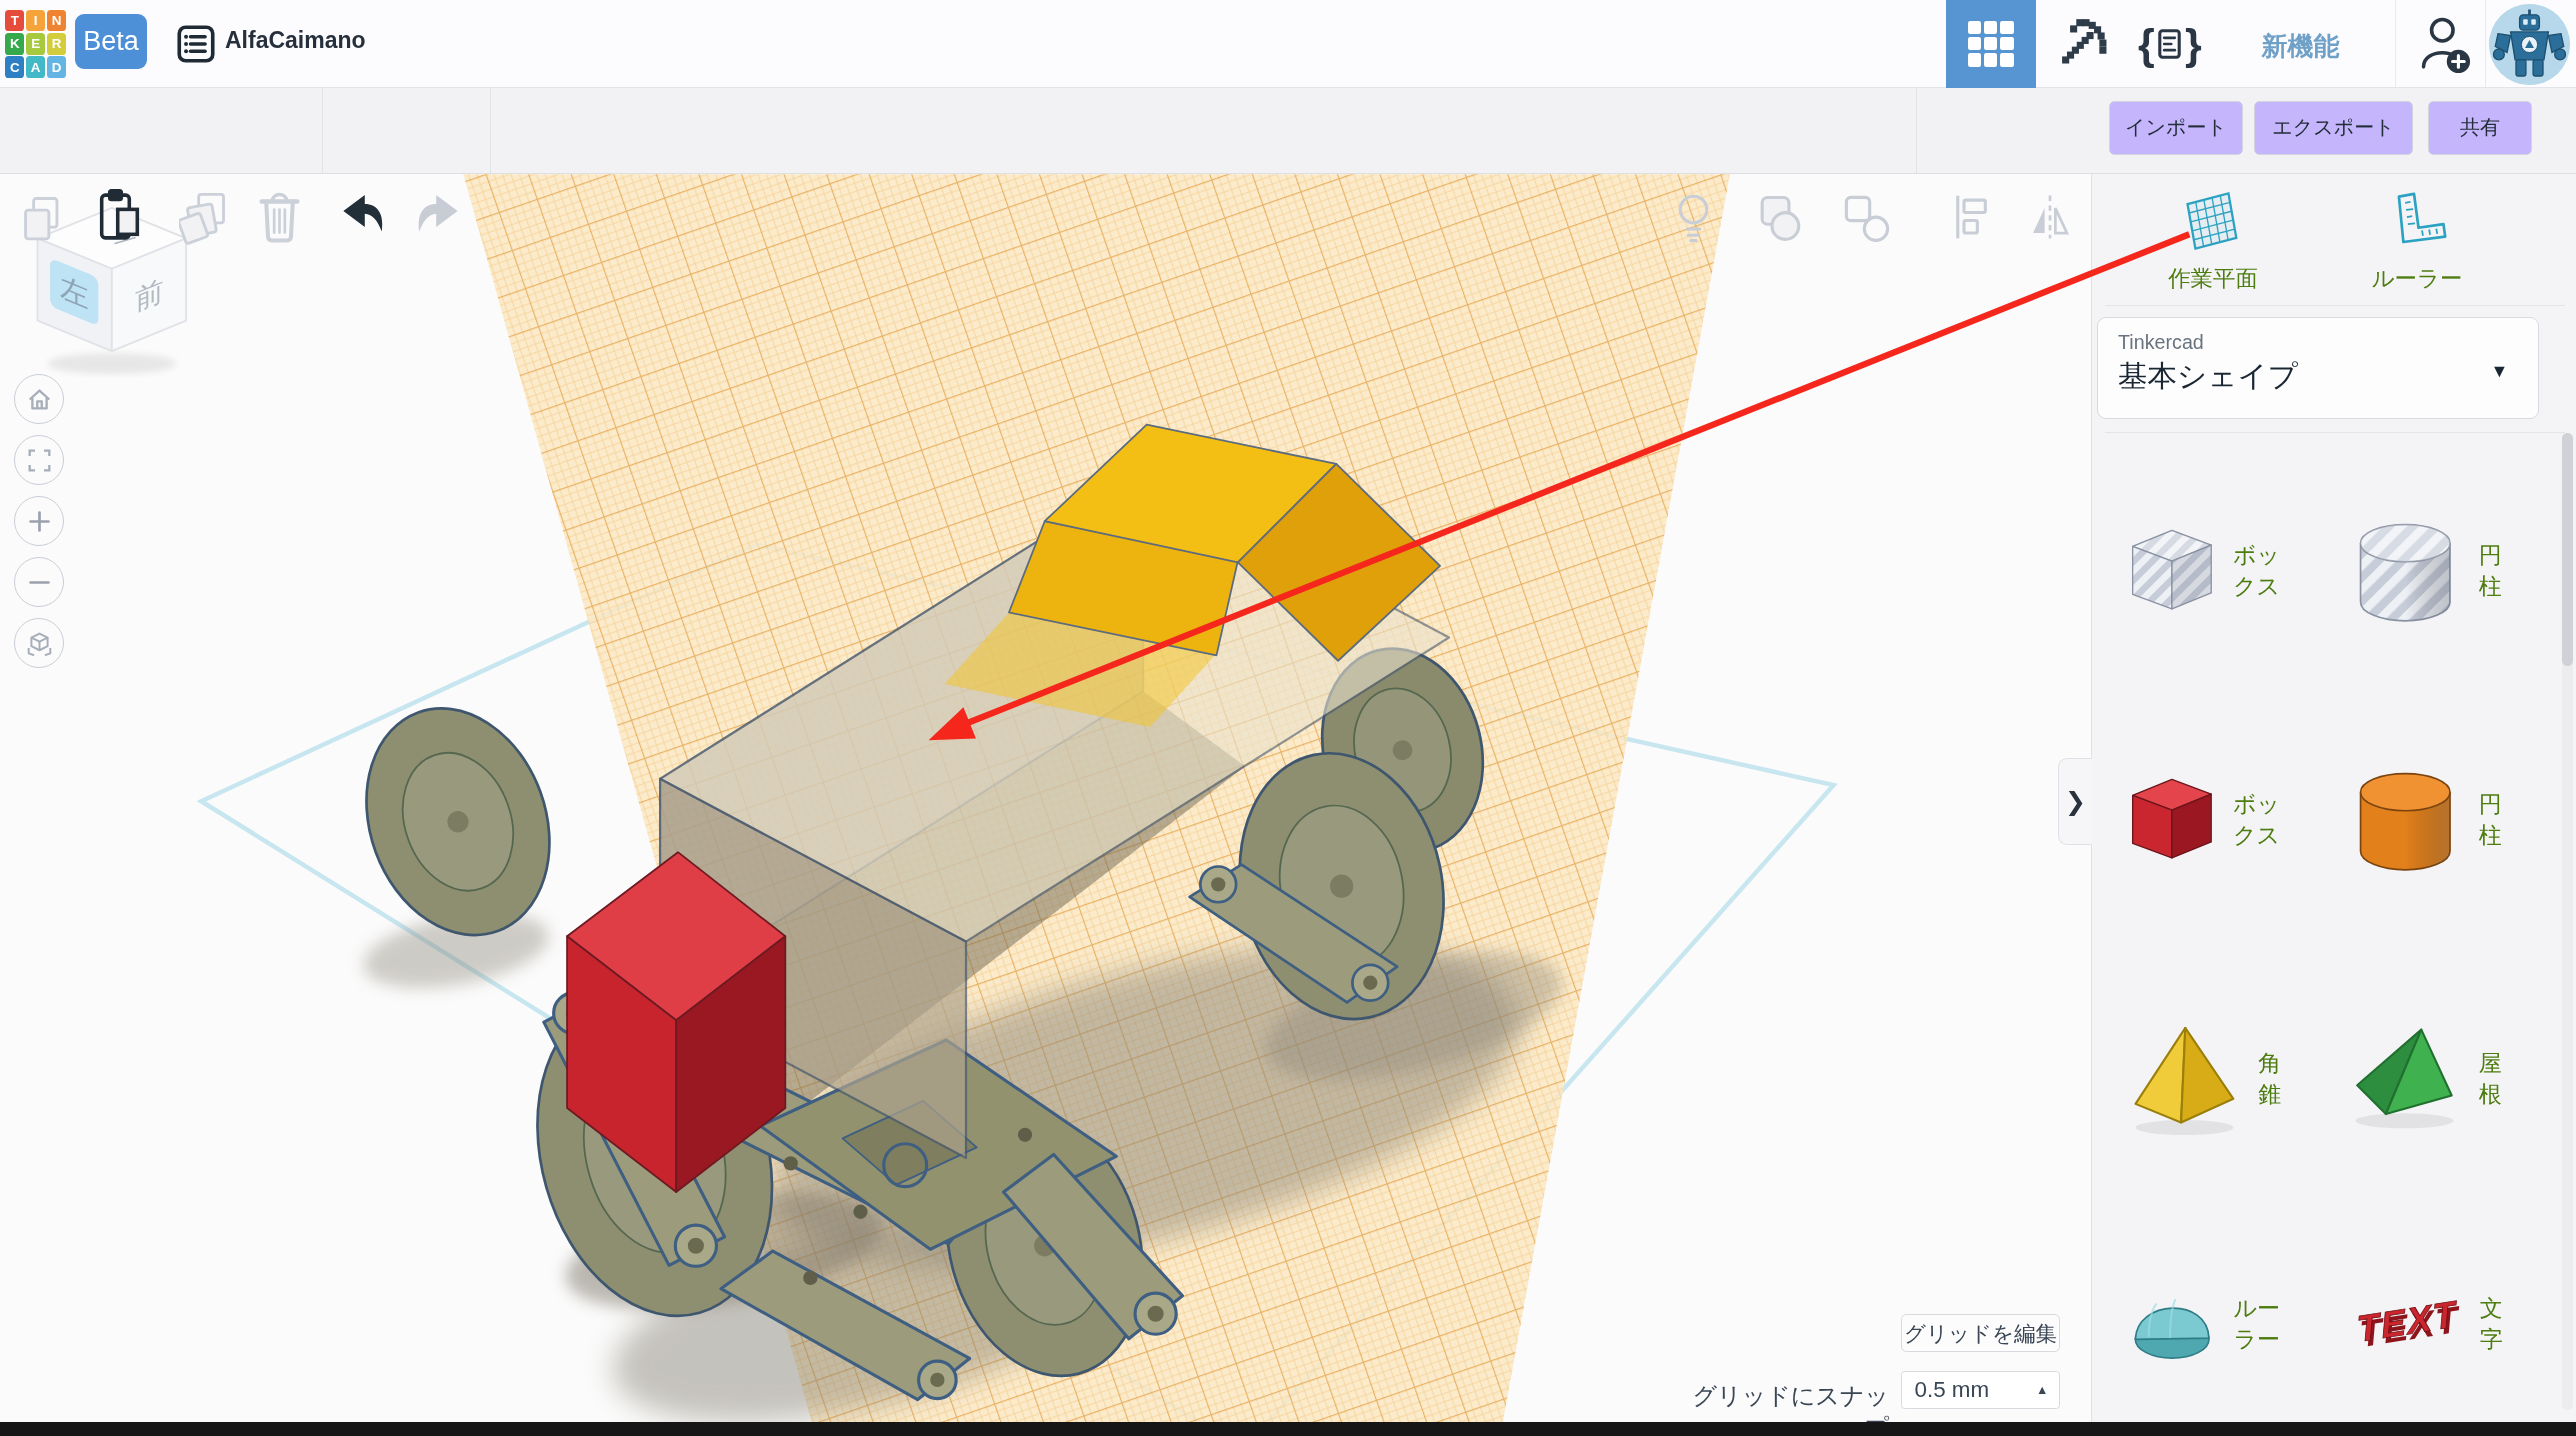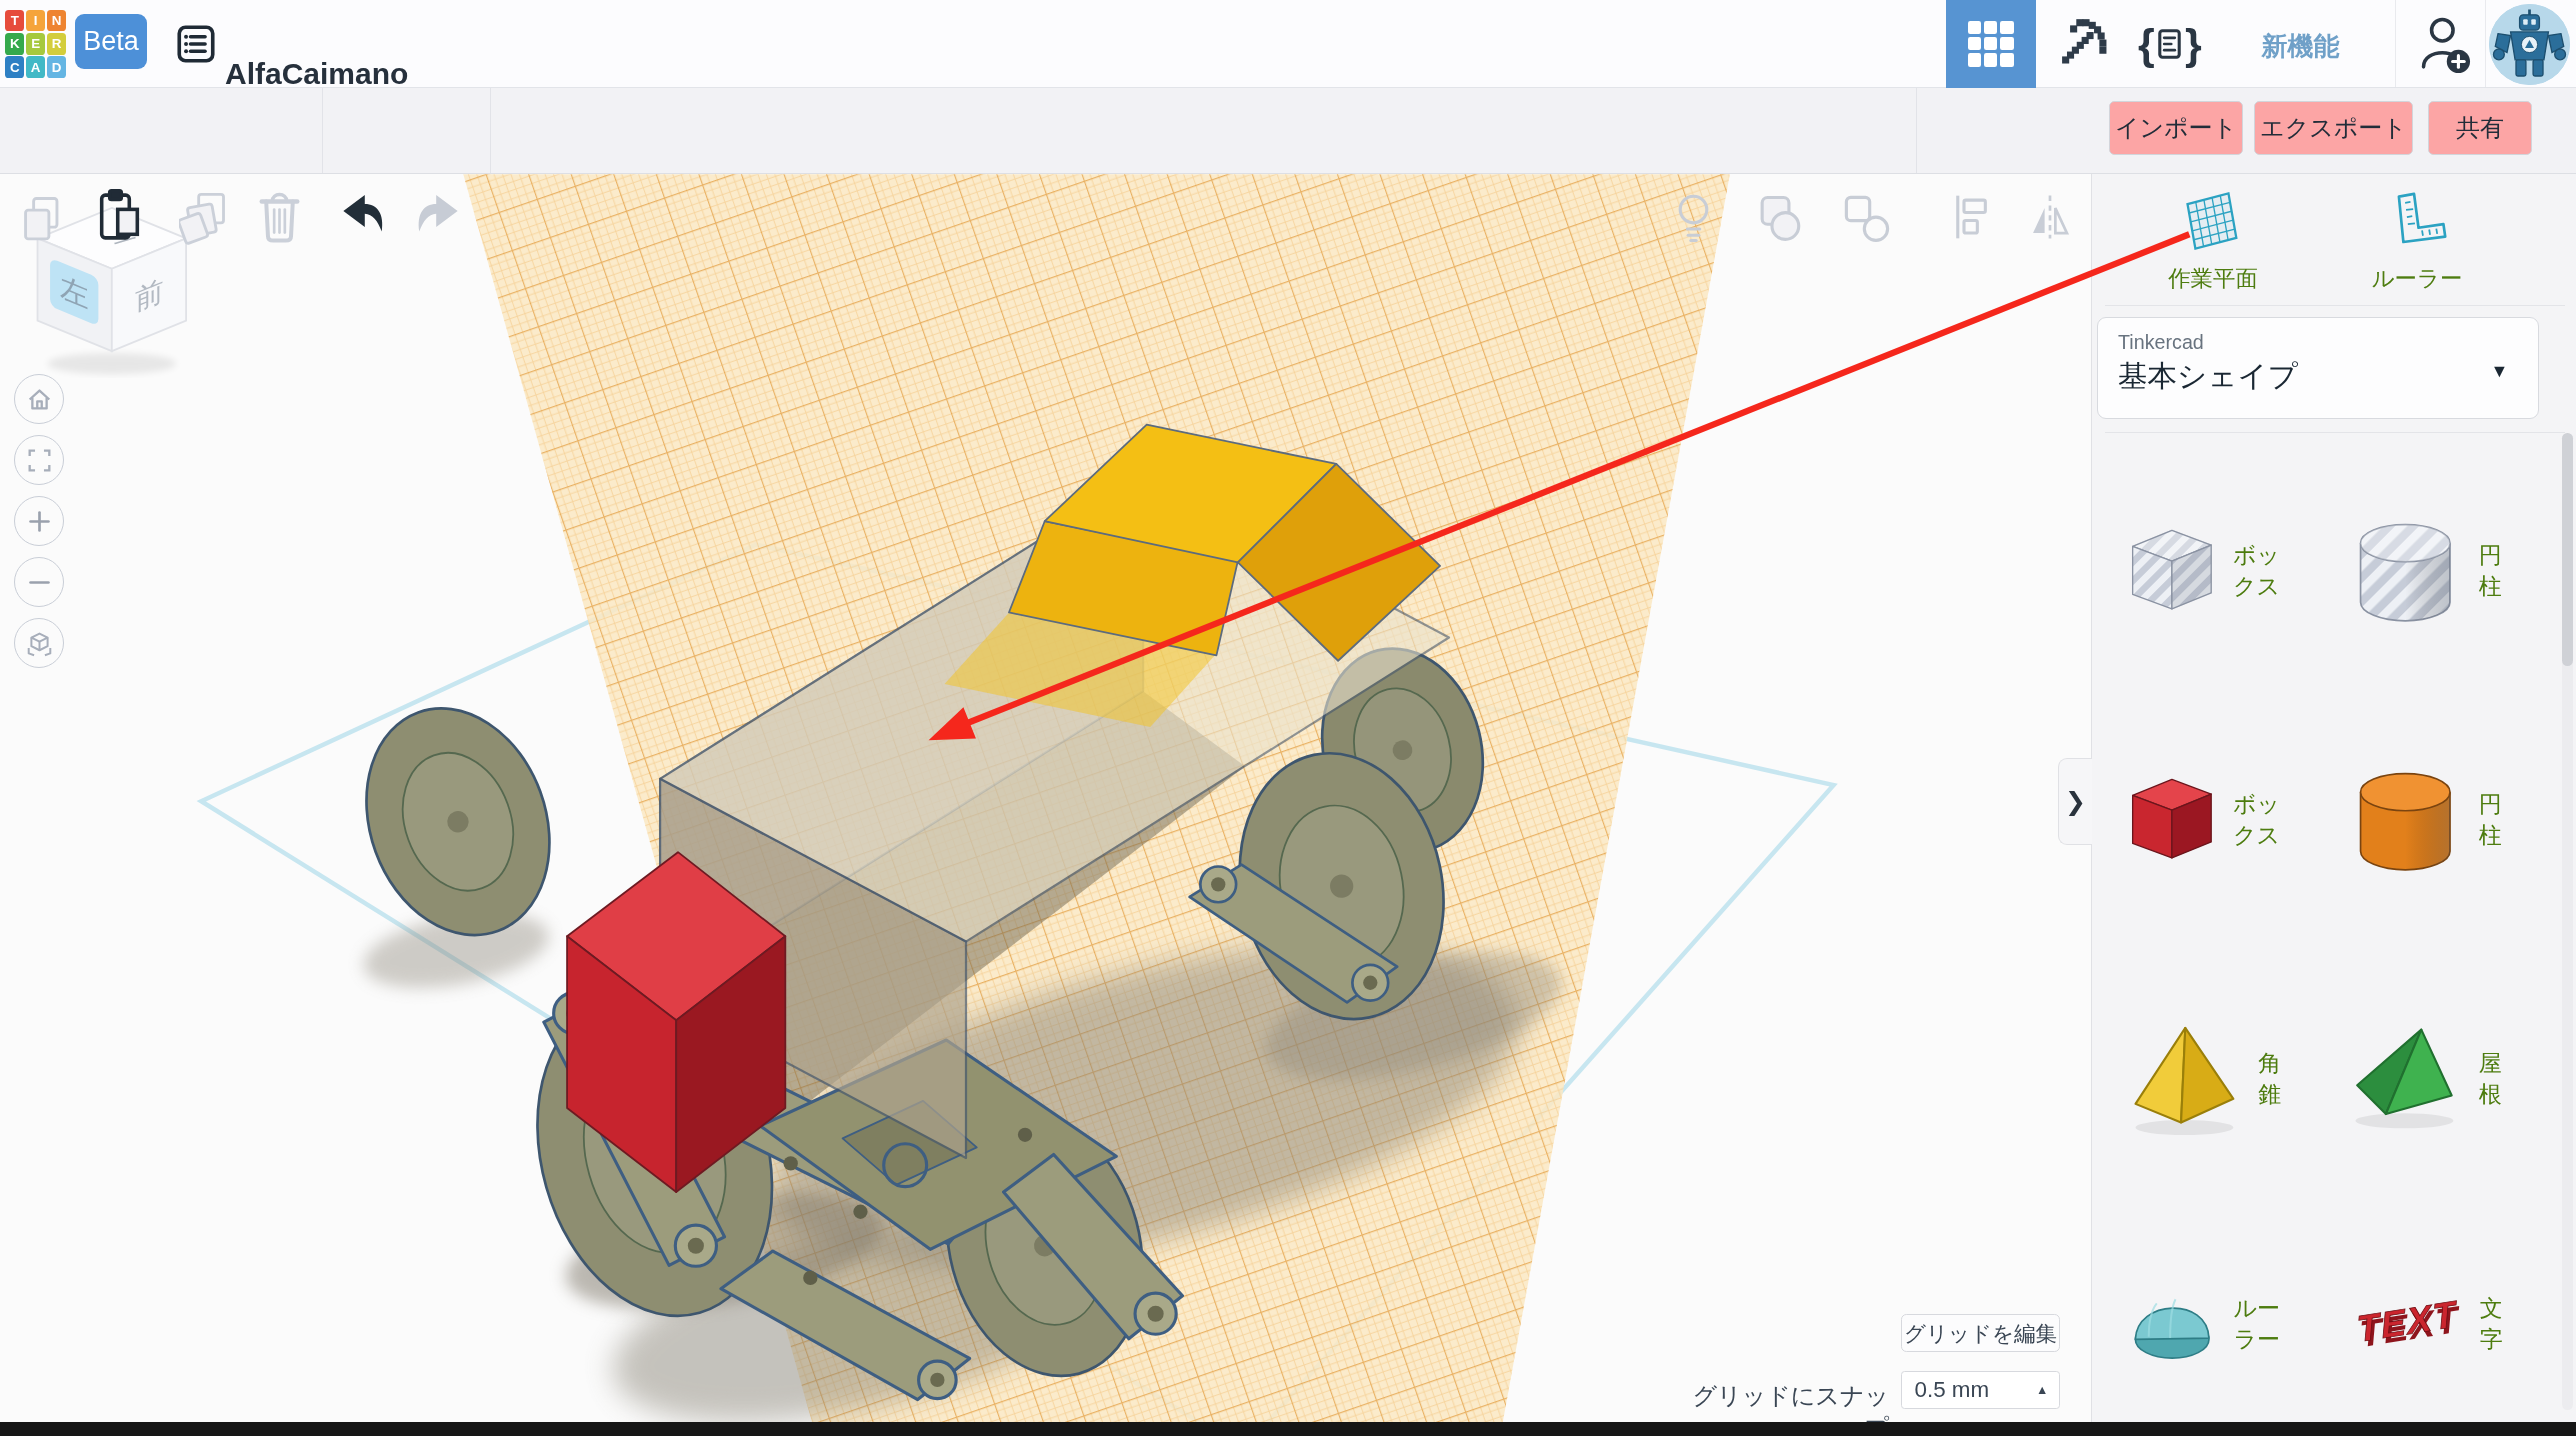--- a/index.html
+++ b/index.html
@@ -5,34 +5,34 @@
   * { margin:0; padding:0; box-sizing:border-box; }
   html,body { width:2576px; height:1436px; }
   body { font-family:"Liberation Sans", sans-serif; position:relative; overflow:hidden; background:#FBFBFB; }
   .abs { position:absolute; }
 
   
   #header { left:0; top:0; width:2576px; height:88px; background:#FCFCFE; border-bottom:0.9px solid #E2E4E9; z-index:20; }
   #logo { left:5.4px; top:9.8px; width:63px; height:70px; display:grid; grid-template-columns:repeat(3,19px); grid-template-rows:repeat(3,21.5px); gap:1.8px; }
   #logo span { border-radius:3.6px; color:#fff; font-size:13.4px; font-weight:bold; display:flex; align-items:center; justify-content:center; }
   #beta-btn { left:75px; top:14.3px; width:72px; height:55px; background:#4D90D8; border-radius:9px; color:#fff; font-size:27px; display:flex; align-items:center; justify-content:center; border:none; }
-  #doc-title { left:225px; top:27px; font-size:30px; font-weight:bold; color:#26303C;margin-top:30px; }
+  #doc-title { left:225px; top:27px; font-size:23px; font-weight:bold; color:#26303C; }
   .hsep { top:0; width:0.9px; height:87px; background:#E9EAEE; }
   #grid-btn { left:1946px; top:0; width:90px; height:88px; background:#5794D2; display:flex; align-items:center; justify-content:center; border:none; }
   #grid-btn .tiles { width:47px; height:47px; display:grid; grid-template-columns:repeat(3,13.4px); grid-template-rows:repeat(3,13.4px); gap:3.1px; }
   #grid-btn .tiles i { background:#fff; border-radius:2.2px; }
   #newfeat { left:2247px; top:29px; width:107px; text-align:center; font-size:26px; font-weight:600; color:#6FA0C8; }
   #avatar { left:2489px; top:3.6px; width:81px; height:81px; border-radius:50%; background:#B7D8EA; overflow:hidden; border:none; }
   .codewrap { left:2138px; top:14.3px; height:59px; display:flex; align-items:center; gap:3.6px; color:#2A3643; }
   .codewrap b { font-size:43px; font-weight:600; line-height:54px; }
 
   
   #toolbar { left:0; top:88px; width:2576px; height:86px; background:#F2F2F5; border-bottom:0.9px solid #DDDFE4; z-index:20; }
   .tsep { top:0; width:0.9px; height:85px; background:#E2E3E8; }
-  .tbtn { top:12.5px; height:54px; background:#fca5a5; border:1.8px solid #D2D5DB; border-radius:5.4px; font-size:24px; color:#222D39; font-family:"Liberation Sans",sans-serif; display:flex; align-items:center; justify-content:center; }
+  .tbtn { top:12.5px; height:54px; background:#c4b5fd; border:1.8px solid #D2D5DB; border-radius:5.4px; font-size:20px; color:#222D39; font-family:"Liberation Sans",sans-serif; display:flex; align-items:center; justify-content:center; }
   .icon-btn { background:none; border:none; }
 
   
   #canvas { left:0; top:174px; width:2576px; height:1249px; background:#FBFBFB; overflow:hidden; z-index:1; }
   .navcircle { left:14.3px; width:50px; height:50px; border:1.8px solid #C9CED7; border-radius:50%; background:transparent; display:flex; align-items:center; justify-content:center; }
   #editgrid-btn { left:1901px; top:1140px; width:159px; height:38px; background:#FCFCFD; border:1.3px solid #D7D9DE; border-radius:5.4px; font-size:21.5px; color:#3A4654; display:flex; align-items:center; justify-content:center; }
   #snap-label { left:1685px; top:1206px; width:204px; text-align:right; font-size:24px; color:#3A4654; }
   #snap-select { left:1901px; top:1197px; width:159px; height:38px; background:#fff; border:1.3px solid #D7D9DE; border-radius:3.6px; display:flex; align-items:center;gap:36px; }
   #snap-select .val { margin-left:12.5px; font-size:22.4px; color:#3A4654; }
   #snap-select .caret { margin-left:auto; margin-right:10.7px; font-size:12.5px; color:#3A4654; }

